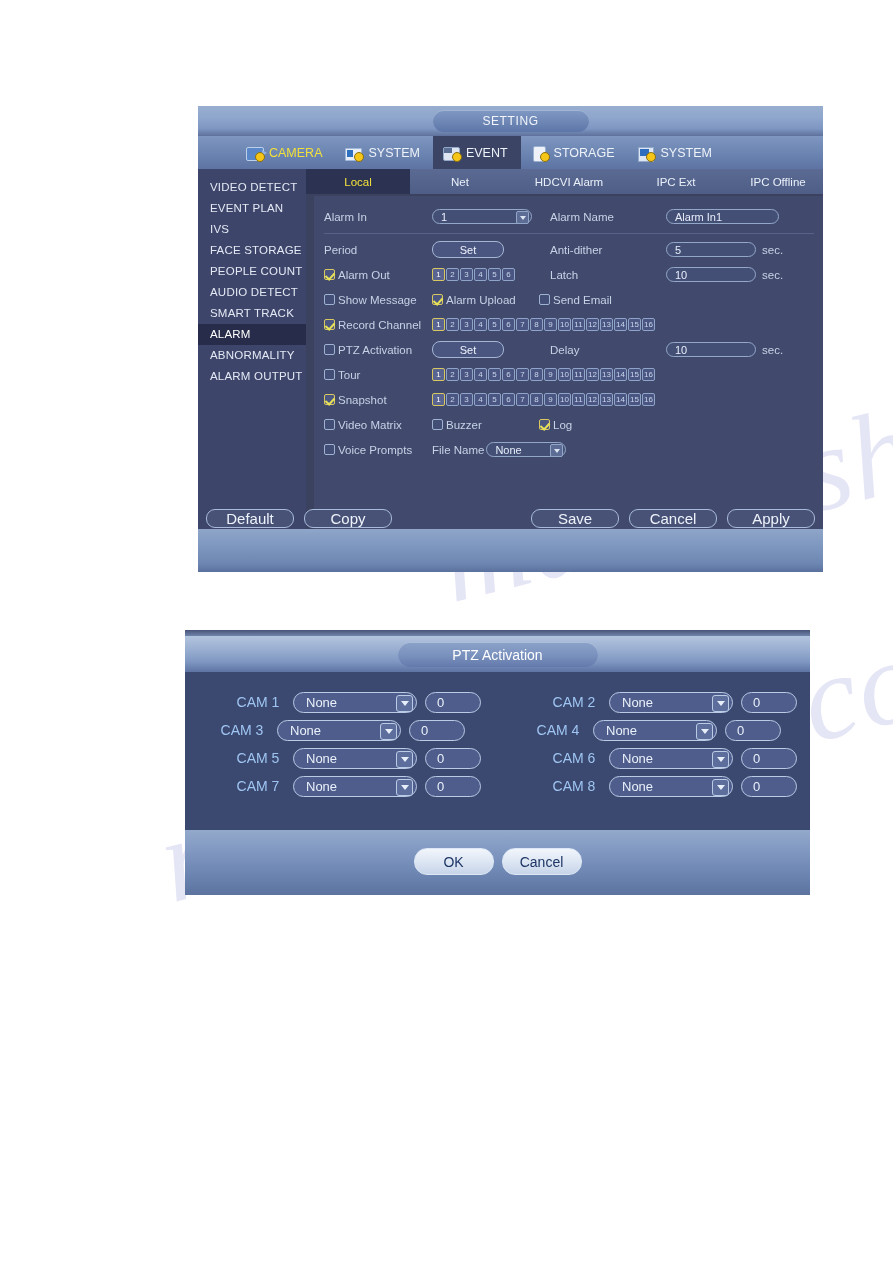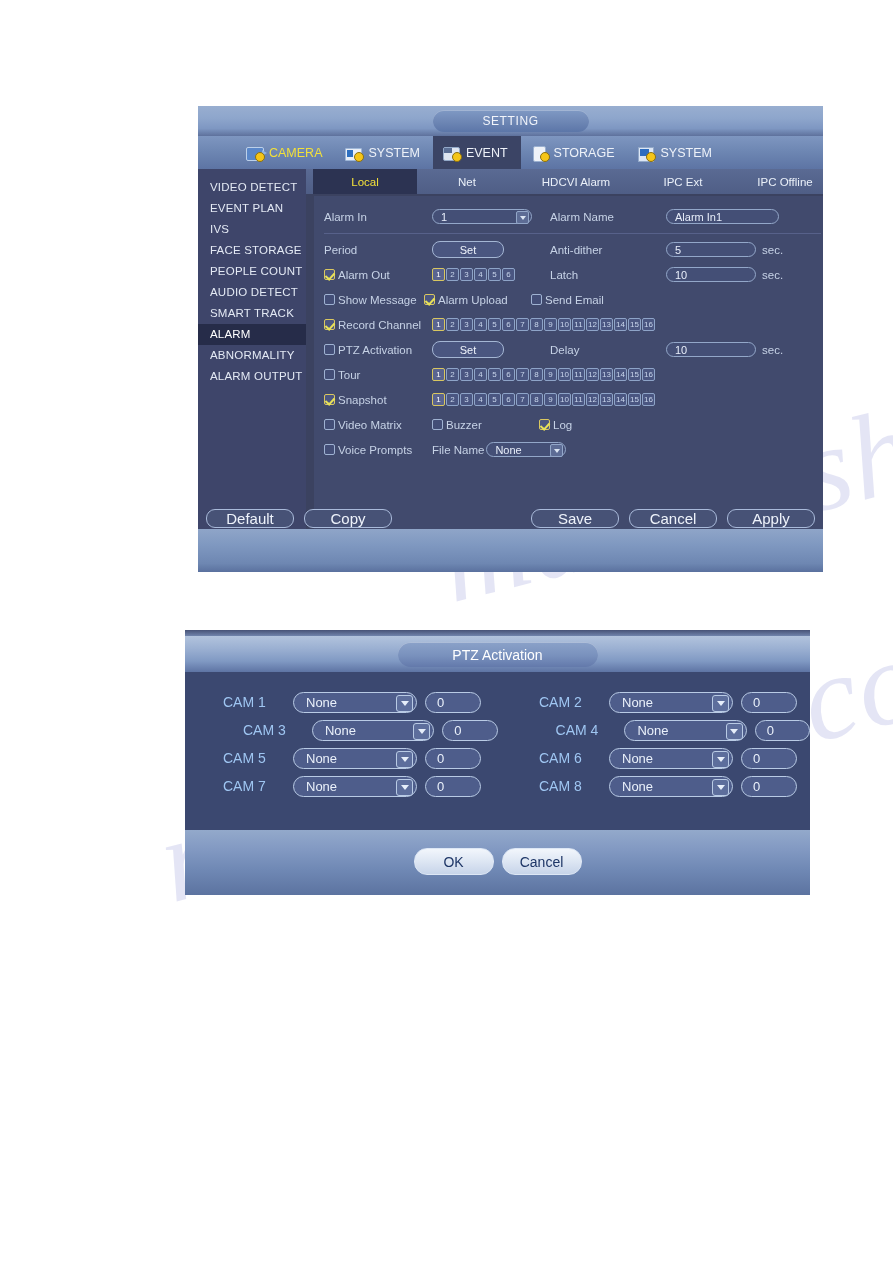--- a/index.html
+++ b/index.html
@@ -71,21 +71,21 @@
     height: 21px; line-height: 21px; padding-left: 12px;
     color:#e3e9f4; font-size: 11.5px; letter-spacing:.2px; white-space:nowrap;
   }
   .side-item.active { background:#262c49; color:#ffffff; }
 
   .content { position:relative; flex:1; background:#3b4260; }
 
   .subtabs {
     position:relative; height: 25px;
     background: linear-gradient(180deg,#5a6a93 0%, #4f5e86 100%);
-    display:flex; align-items:stretch;padding-left:7px;
+    display:flex; align-items:stretch;
   }
   .stab {
     display:flex; align-items:center; justify-content:center;
     font-size:11.5px; color:#eaf0f9; padding: 0 6px; white-space:nowrap;
   }
   .stab.active { background:#2c3352; color:#f2e03a; }
 
   .panel {
     position:absolute; left:8px; right:8px; top: 27px; bottom: 0;
     background:#414a6d;
@@ -180,21 +180,21 @@
   }
   .win2-pill {
     position:absolute; left:50%; transform:translateX(-50%); top:6px;
     width:200px; height:25px; border-radius:13px;
     background: linear-gradient(180deg,#8ba2c9 0%, #7991bd 55%, #6379ab 100%);
     color:#ffffff; font-size:14px;
     display:flex; align-items:center; justify-content:center;
     box-shadow: inset 0 1px 0 rgba(255,255,255,.3);
   }
   .win2-body { position:relative; height:158px; padding: 16px 0 0 0; }
-  .ptz-row { display:flex; align-items:center; height:28px; }
+  .ptz-row { display:flex; align-items:center; height:28px;text-align:center; }
   .cam-lbl { color:#9fc6f2; font-size:14px; width:70px; }
   .ptz-sel {
     position:relative; width:124px; height:21px; box-sizing:border-box;
     border:1px solid #b9cbe5; border-radius:11px;
     background:#4e5d8b; color:#eaf1fb; font-size:13px;
     display:flex; align-items:center; padding-left:12px;
   }
   .ptz-sel .arw2 {
     position:absolute; right:3px; top:2px; width:15px; height:15px;
     border-radius:3px; background:#5d6e9c; border:1px solid #b9cbe5;
@@ -348,21 +348,21 @@
                 <span class="chan">4</span>
                 <span class="chan">5</span>
                 <span class="chan">6</span>
               </div>
               <div class="lbl" style="width:116px; padding-left:18px">Latch</div>
               <div class="inp" style="width:90px">10</div>
               <div class="lbl" style="padding-left:6px">sec.</div>
             </div>
 
             <div class="row">
-              <div class="cbwrap" style="width:100px">
+              <div class="cbwrap" style="width:108px">
                 <span class="cbx"></span>
                 <span class="lbl">Show Message</span>
               </div>
               <div class="cbwrap" style="width:107px">
                 <span class="cbx on"></span>
                 <span class="lbl">Alarm Upload</span>
               </div>
               <div class="cbwrap">
                 <span class="cbx"></span>
                 <span class="lbl">Send Email</span>
@@ -518,21 +518,21 @@
         </div>
         <div class="ptz-num">0</div>
         <div class="cam-lbl" style="margin-left:58px">CAM 2</div>
         <div class="ptz-sel">
           <span>None</span>
           <span class="arw2"></span>
         </div>
         <div class="ptz-num">0</div>
       </div>
 
-      <div class="ptz-row" style="padding-left:58px">
+      <div class="ptz-row" style="padding-left:22px">
         <div class="cam-lbl">CAM 3</div>
         <div class="ptz-sel">
           <span>None</span>
           <span class="arw2"></span>
         </div>
         <div class="ptz-num">0</div>
         <div class="cam-lbl" style="margin-left:58px">CAM 4</div>
         <div class="ptz-sel">
           <span>None</span>
           <span class="arw2"></span>

